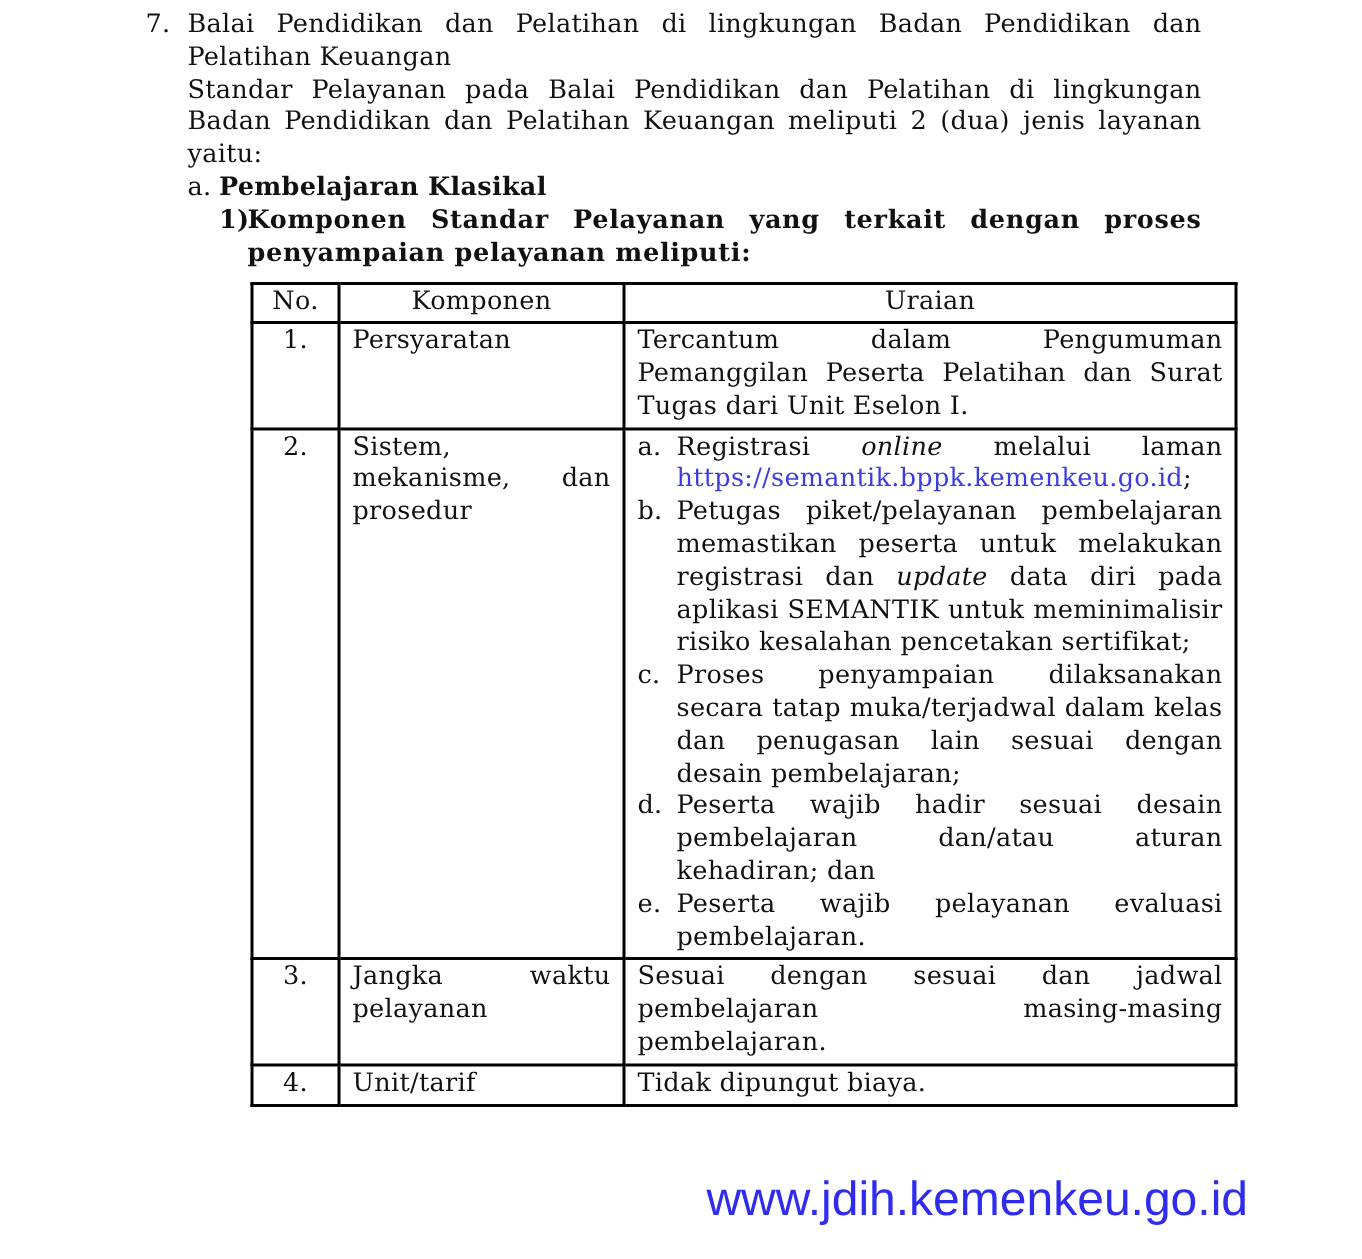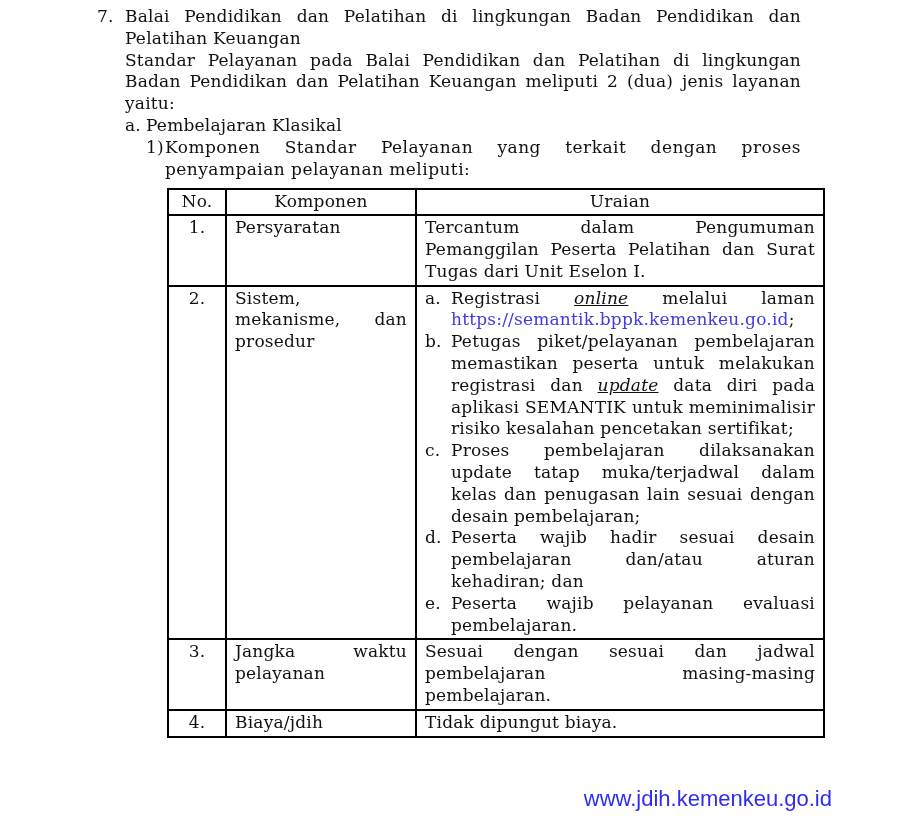--- a/index.html
+++ b/index.html
@@ -16,21 +16,21 @@
     font-size:17px;line-height:21.8px;color:var(--text-color);
     letter-spacing:0.2px;
   }
   .page{position:absolute;inset:0;padding-top:6px;}
   .just{text-align:justify;}
   .l0{display:flex;padding-left:97px;}
   .l0-marker{width:28px;flex:0 0 28px;}
   .l0-body{width:676px;flex:0 0 676px;}
   .l1{display:flex;}
   .l1-marker{width:21px;flex:0 0 21px;}
-  .l1-body{width:655px;flex:0 0 655px;}
+  .l1-body{width:655px;flex:0 0 655px;font-weight:bold;}
   .l2{display:flex;}
   .l2-marker{width:19px;flex:0 0 19px;}
   .l2-body{width:636px;flex:0 0 636px;letter-spacing:0.45px;}
 
   table.std{
     border-collapse:collapse;margin-left:167px;margin-top:8px;
     width:656px;table-layout:fixed;
   }
   table.std th,table.std td{
     border:2px solid var(--border-color);
@@ -41,26 +41,26 @@
   col.c-no{width:58px;}
   col.c-komp{width:190px;}
   col.c-ur{width:408px;}
   td.td-no{text-align:center;padding-left:2px;padding-right:2px;}
   td.td-komponen{text-align:justify;}
   td.td-uraian{padding-left:10px;}
   td.td-uraian.just{text-align:justify;}
   .uli{display:flex;}
   .uli-marker{width:26px;flex:0 0 26px;}
   .uli-text{flex:1;text-align:justify;}
-  em{font-style:italic;text-decoration:underline;}
+  em{font-style:italic;}
   .link{color:var(--link-blue);cursor:pointer;}
   .footer{
     position:absolute;right:76px;bottom:27px;
     font-family:"Liberation Sans","DejaVu Sans",sans-serif;
-    font-size:22px;line-height:26px;letter-spacing:0;
+    font-size:32px;line-height:26px;letter-spacing:0;
     color:var(--footer-blue);cursor:pointer;
   }
 </style>
 </head>
 <body>
 
 <div class="page">
 
   <div class="l0">
     <div class="l0-marker">7.</div>
@@ -106,39 +106,39 @@
             <div class="uli">
               <span class="uli-marker">a.</span>
               <span class="uli-text">Registrasi <em>online</em> melalui laman <span class="link">https://semantik.bppk.kemenkeu.go.id</span>;</span>
             </div>
             <div class="uli">
               <span class="uli-marker">b.</span>
               <span class="uli-text">Petugas piket/pelayanan pembelajaran memastikan peserta untuk melakukan registrasi dan <em>update</em> data diri pada aplikasi SEMANTIK untuk meminimalisir risiko kesalahan pencetakan sertifikat;</span>
             </div>
             <div class="uli">
               <span class="uli-marker">c.</span>
-              <span class="uli-text">Proses pembelajaran dilaksanakan update tatap muka/terjadwal dalam kelas dan penugasan lain sesuai dengan desain pembelajaran;</span>
+              <span class="uli-text">Proses penyampaian dilaksanakan secara tatap muka/terjadwal dalam kelas dan penugasan lain sesuai dengan desain pembelajaran;</span>
             </div>
             <div class="uli">
               <span class="uli-marker">d.</span>
               <span class="uli-text">Peserta wajib hadir sesuai desain pembelajaran dan/atau aturan kehadiran; dan</span>
             </div>
             <div class="uli">
               <span class="uli-marker">e.</span>
               <span class="uli-text">Peserta wajib pelayanan evaluasi pembelajaran.</span>
             </div>
           </td>
         </tr>
         <tr>
           <td class="td-no">3.</td>
           <td class="td-komponen">Jangka waktu pelayanan</td>
           <td class="td-uraian just">Sesuai dengan sesuai dan jadwal pembelajaran masing-masing pembelajaran.</td>
         </tr>
         <tr>
           <td class="td-no">4.</td>
-          <td class="td-komponen">Biaya/jdih</td>
+          <td class="td-komponen">Unit/tarif</td>
           <td class="td-uraian just">Tidak dipungut biaya.</td>
         </tr>
       </tbody>
   </table>
 
   <div class="footer">www.jdih.kemenkeu.go.id</div>
 </div>
 
 </body></html>

